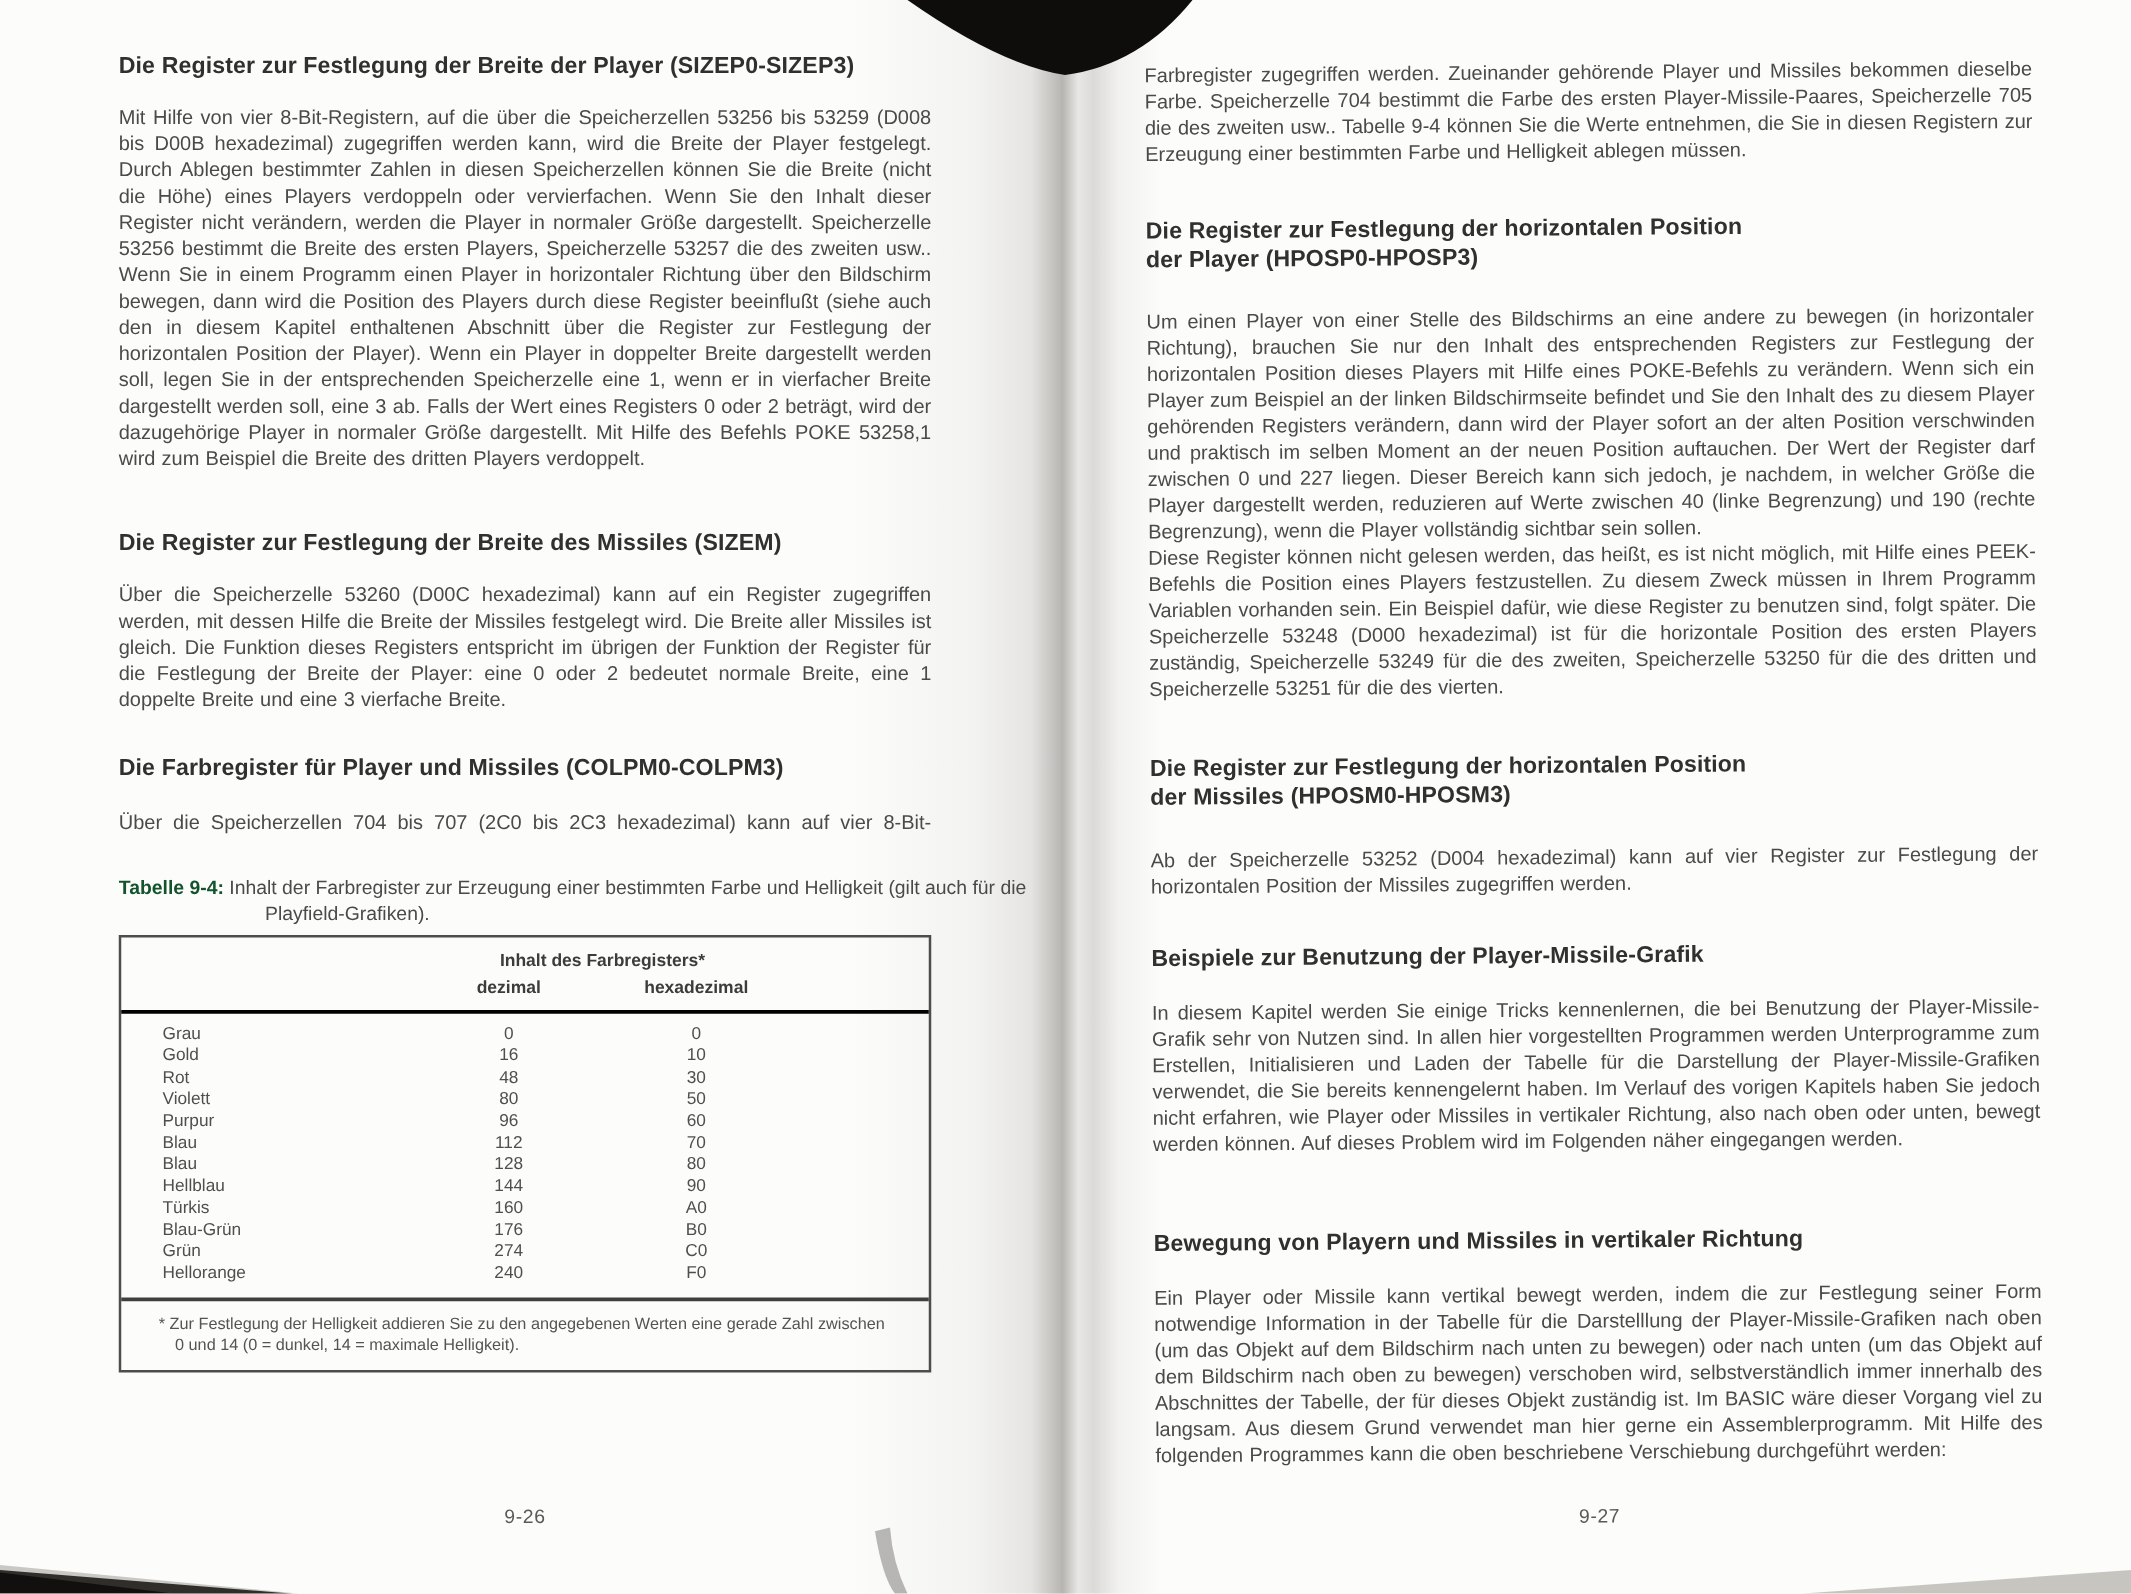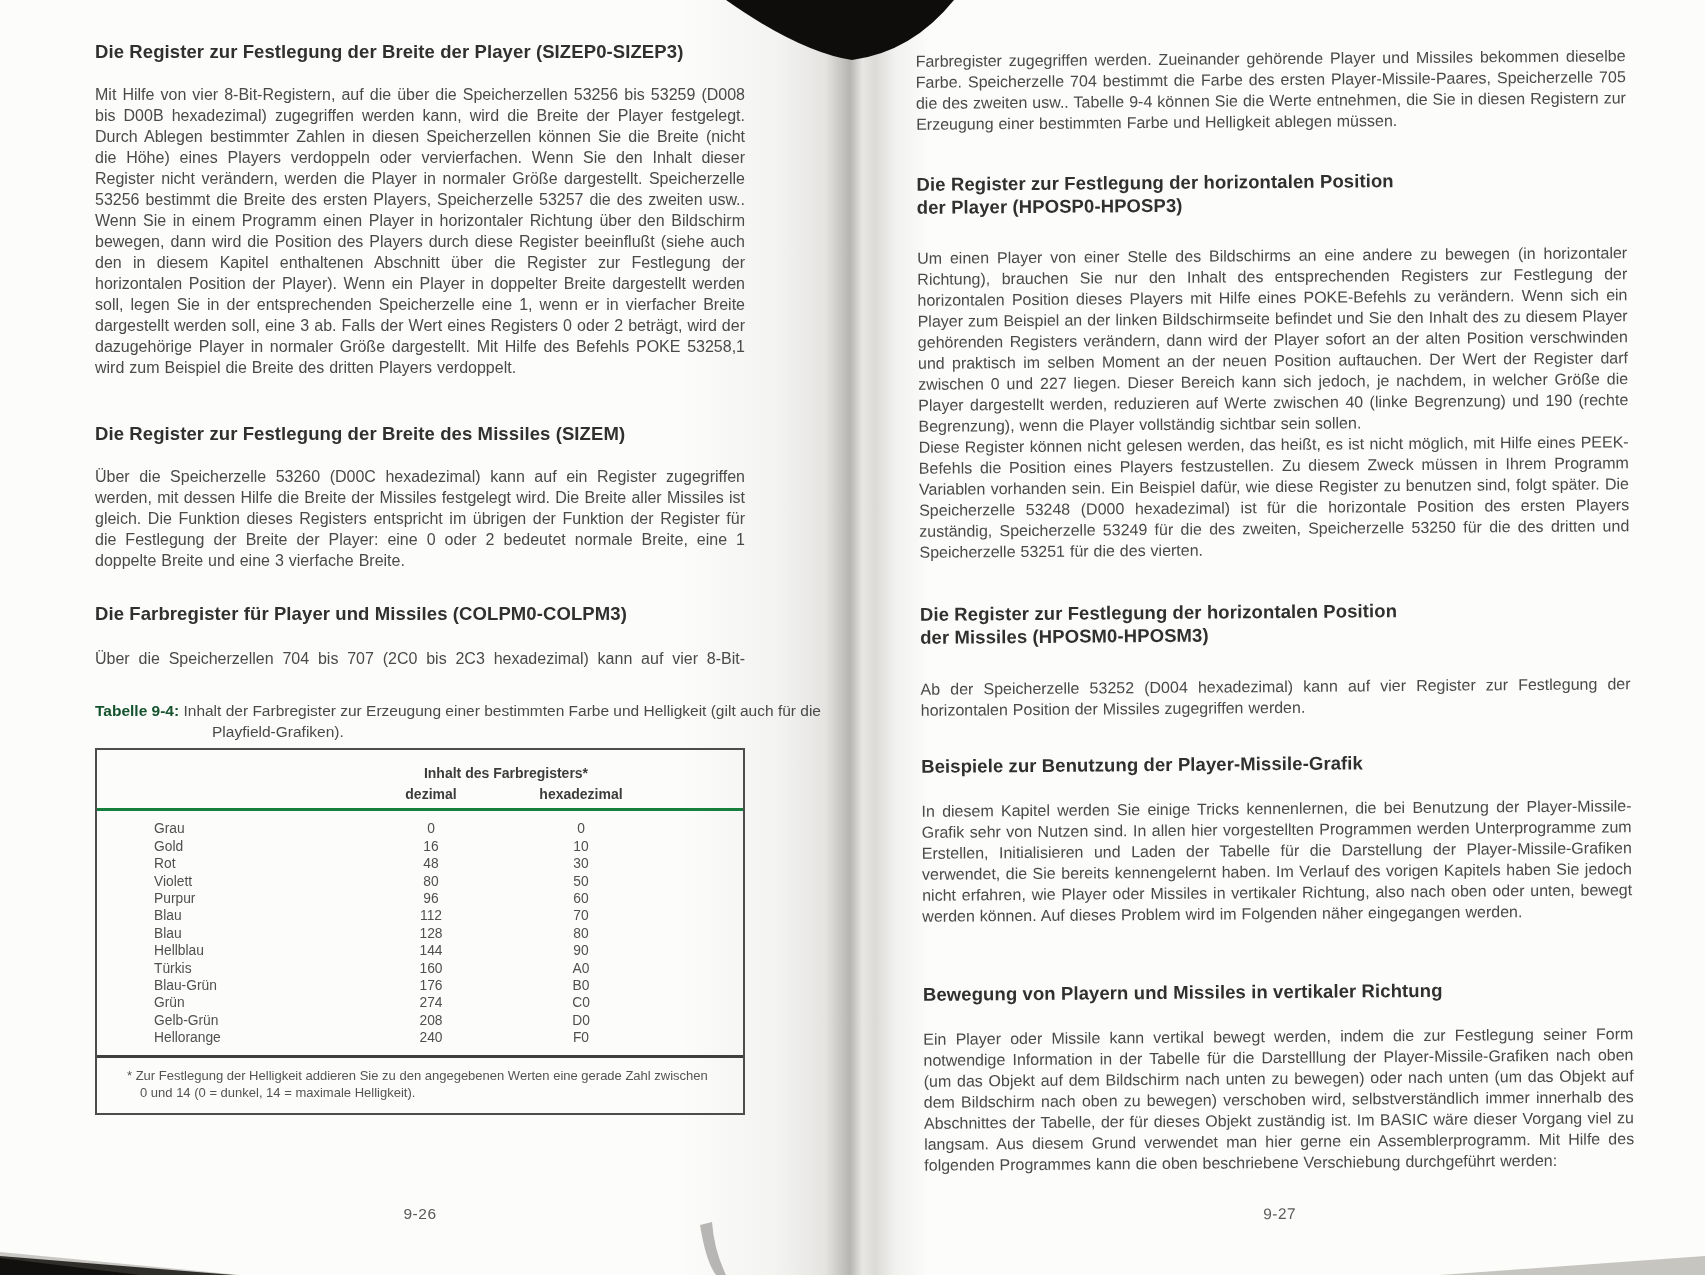--- a/index.html
+++ b/index.html
@@ -30,28 +30,28 @@
     font-size:15.5px;line-height:21px;color:#4a4a4a;
     padding-left:117px;text-indent:-117px;width:620px;
   }
   .caption b{color:#14532d;}
 
   
   .table-box{
     border:2px solid #4d4d4d;background:transparent;color:#4f4f4f;
     width:650px;box-sizing:border-box;
   }
-  .trow{display:flex;align-items:flex-end;margin-left:24px;}
+  .trow{display:flex;align-items:flex-start;}
   .c-name{flex:0 0 235px;padding-left:33px;box-sizing:border-box;}
   .c-dec{flex:0 0 150px;text-align:center;}
   .c-hex{flex:0 0 150px;text-align:center;}
   .c-span{flex:0 0 300px;text-align:center;}
   .tbl-head{padding:10px 0 6px;}
   .tbl-head .trow{height:21px;font-size:14px;font-weight:bold;color:#3c3c3c;}
-  .tbl-body{border-top:3px solid #15803d;padding:8px 0 10px;}
+  .tbl-body{border-top:3px solid #000000;padding:8px 0 10px;}
   .tbl-body .trow{height:17.4px;font-size:13.8px;}
   .tbl-foot{
     border-top:3px solid #3f3f3f;padding:9px 28px 12px 30px;
     font-size:13px;line-height:17px;color:#545454;
   }
   .foot-text{padding-left:13px;text-indent:-13px;}
 
   .pagenum{
     position:absolute;width:650px;text-align:center;
     font-size:15.5px;color:#5a5a5a;letter-spacing:0.5px;
@@ -149,25 +149,20 @@
           <span class="c-name">Blau-Grün</span>
           <span class="c-dec">176</span>
           <span class="c-hex">B0</span>
         </div>
       <div class="trow">
           <span class="c-name">Grün</span>
           <span class="c-dec">274</span>
           <span class="c-hex">C0</span>
         </div>
       <div class="trow">
-          <span class="c-name">Gelb-Grün</span>
-          <span class="c-dec">208</span>
-          <span class="c-hex">D0</span>
-        </div>
-      <div class="trow">
           <span class="c-name">Hellorange</span>
           <span class="c-dec">240</span>
           <span class="c-hex">F0</span>
         </div>
     </div>
     <div class="tbl-foot">
       <div class="foot-text"><span>*</span><span> Zur Festlegung der Helligkeit addieren Sie zu den angegebenen Werten eine gerade Zahl zwischen 0 und 14 (0 = dunkel, 14 = maximale Helligkeit).</span></div>
     </div>
   </div>
 

